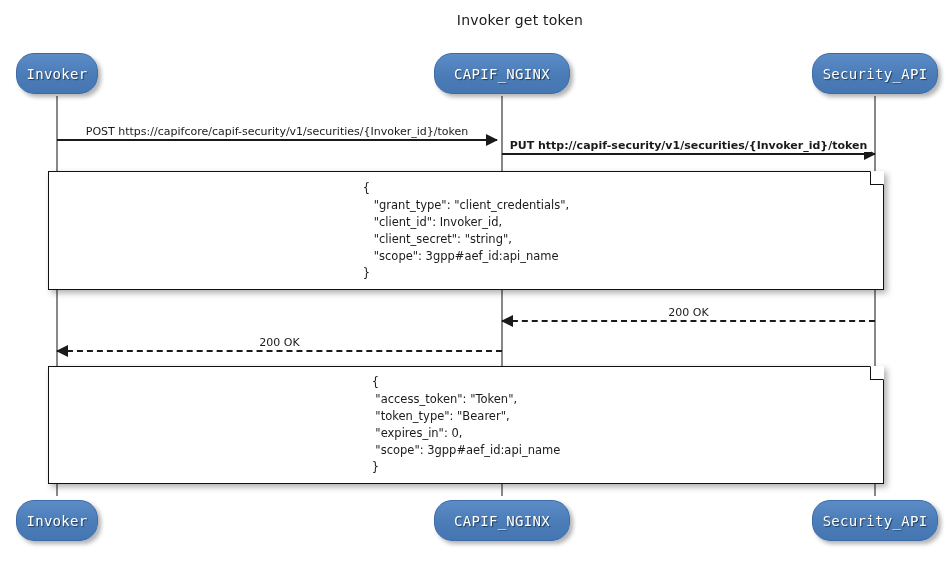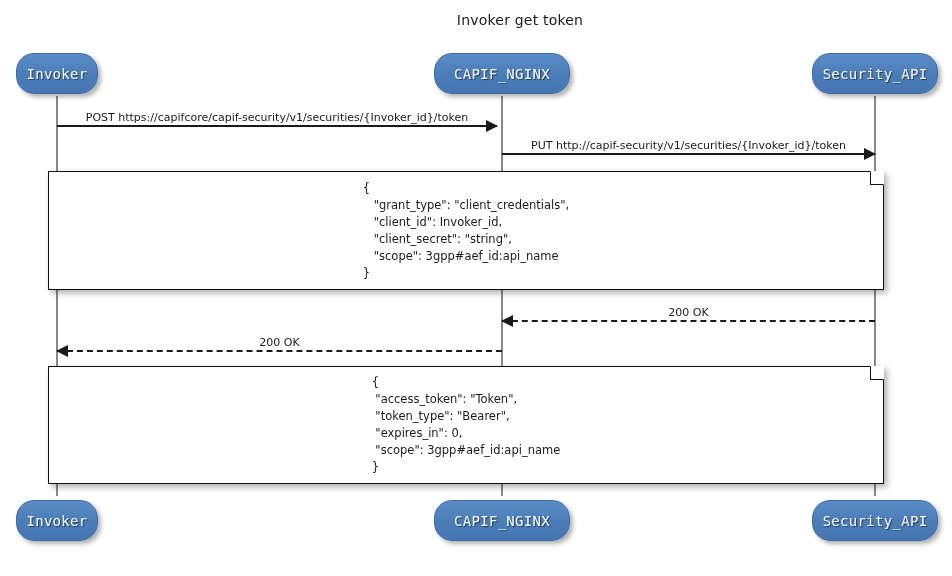--- a/index.html
+++ b/index.html
@@ -190,27 +190,27 @@
   <div class="participant" style="left:16px; top:500px; width:82px;">
     <span>Invoker</span>
   </div>
   <div class="participant" style="left:434px; top:500px; width:136px;">
     <span>CAPIF_NGINX</span>
   </div>
   <div class="participant" style="left:812px; top:500px; width:126px;">
     <span>Security_API</span>
   </div>
 
-  <div class="msg right" style="left:57px; width:440px; top:105px;">
+  <div class="msg right" style="left:57px; width:440px; top:119px;">
     <div class="line"></div>
     <div class="head"></div>
     <div class="label">POST https://capifcore/capif-security/v1/securities/{Invoker_id}/token</div>
   </div>
 
-  <div class="msg right" style="left:502px; width:373px; top:133px;">
+  <div class="msg right" style="left:502px; width:373px; top:133px;font-weight:bold;">
     <div class="line"></div>
     <div class="head"></div>
     <div class="label">PUT http://capif-security/v1/securities/{Invoker_id}/token</div>
   </div>
 
   <div class="note" style="left:48px; top:171px; width:836px; height:119px;">
     <div class="shape"></div>
     <div class="fold"></div>
     <div class="note-body">
       <pre>{

